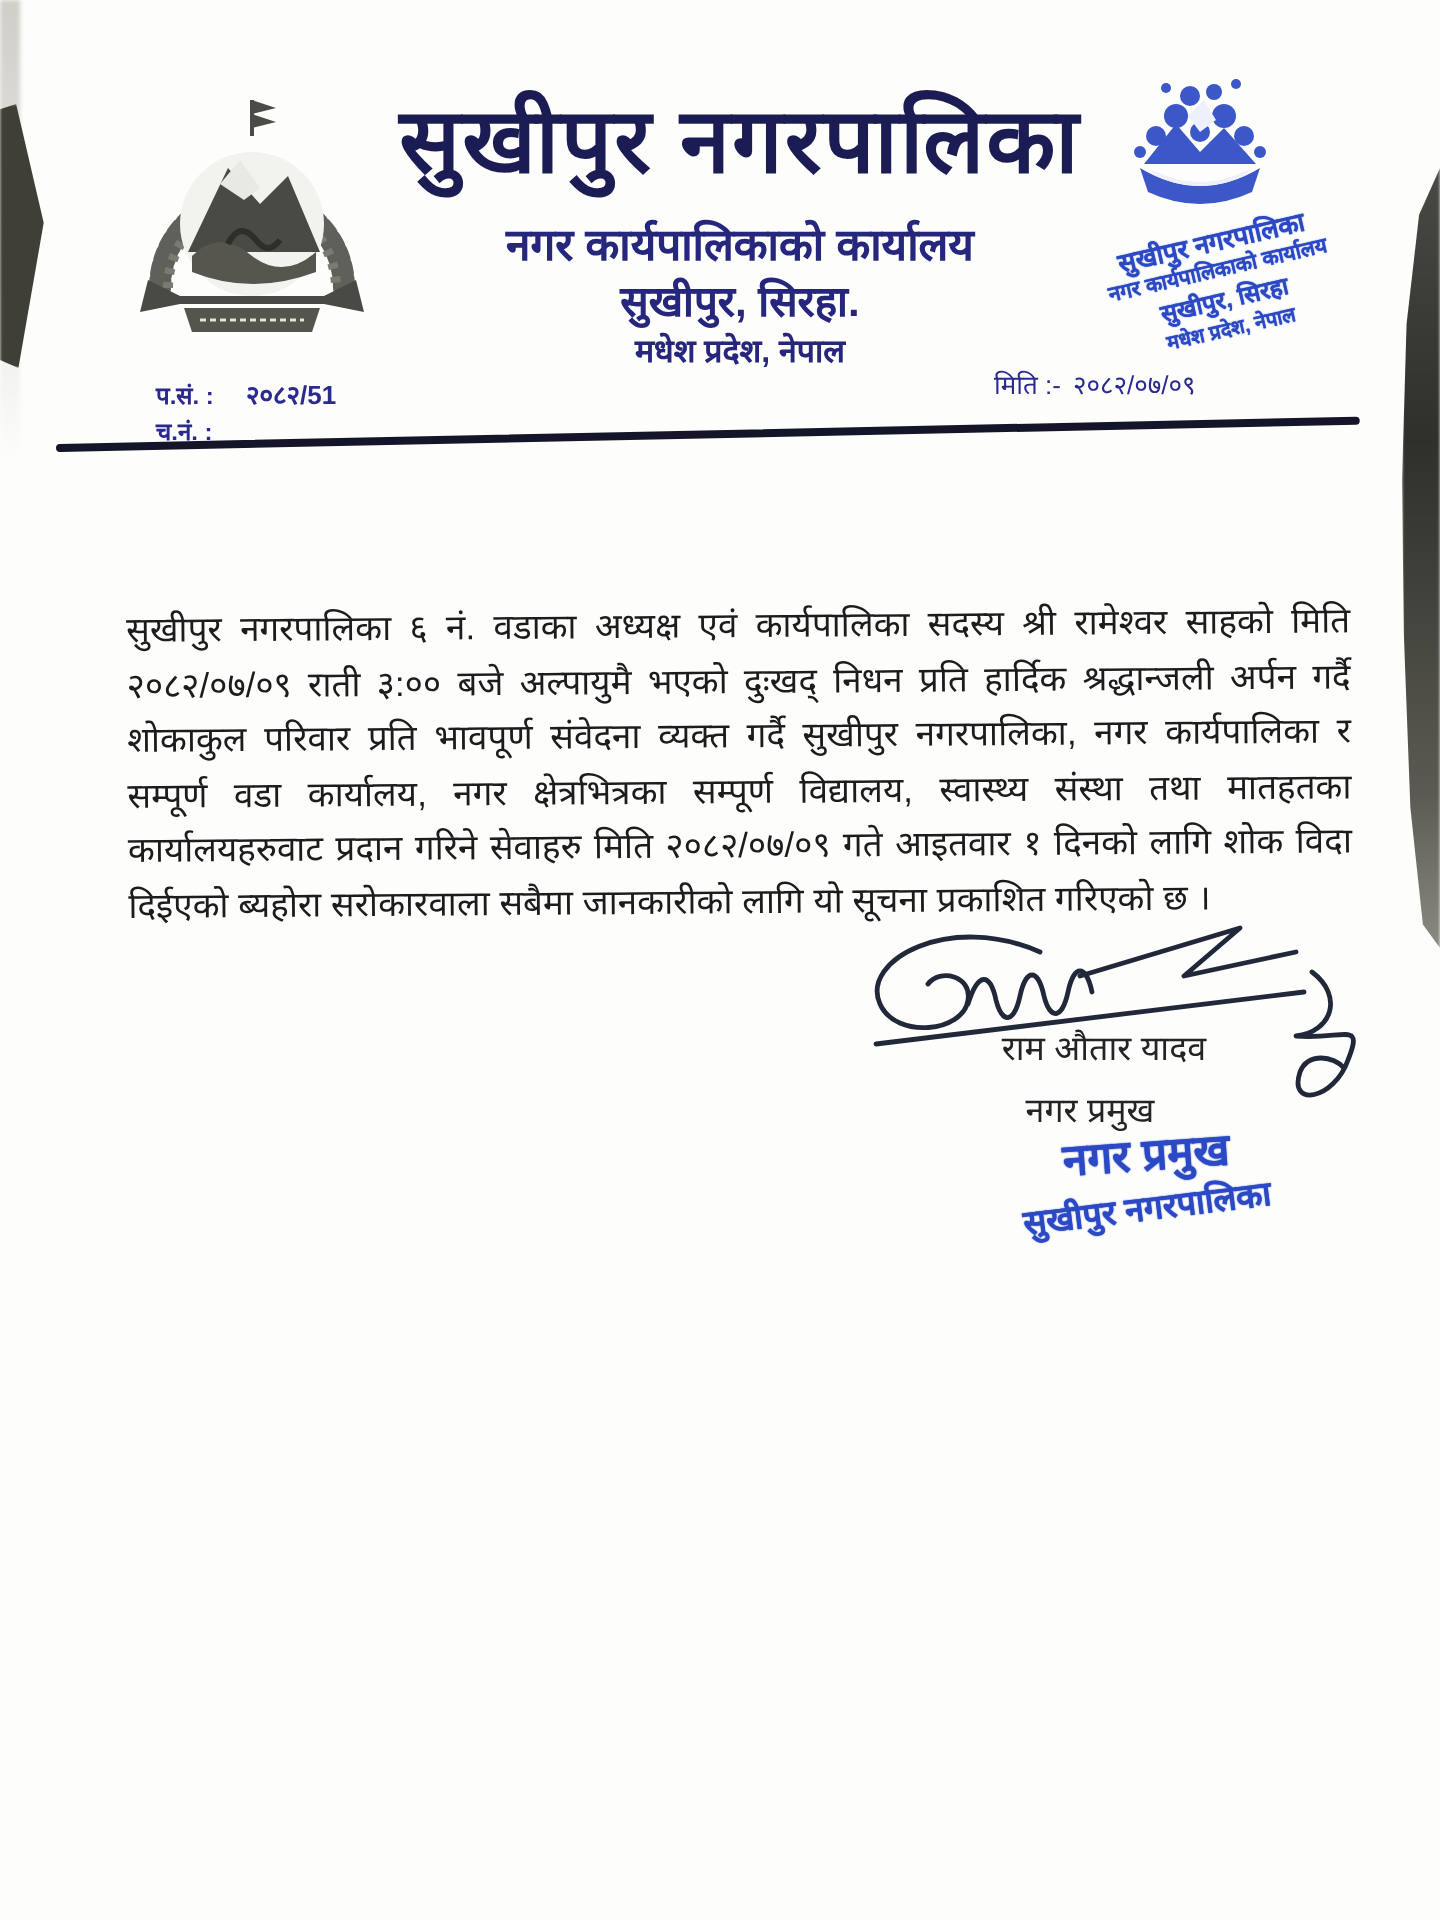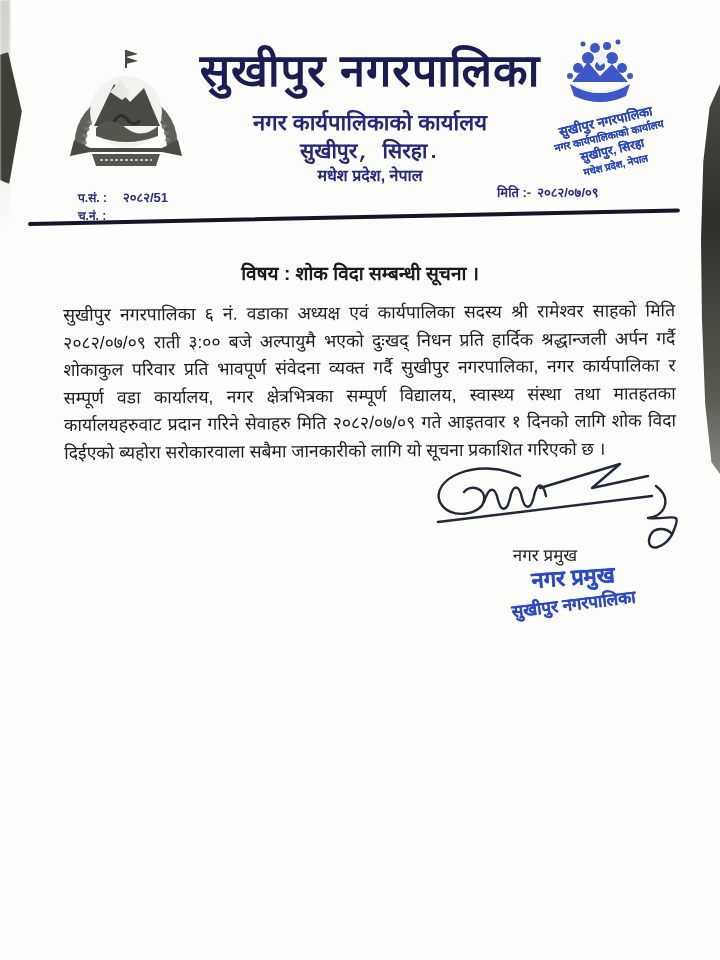--- a/index.html
+++ b/index.html
@@ -28,41 +28,41 @@
   }
   
   .emblem{position:absolute;left:50px;top:44px;width:152px;height:138px;}
   .hdr-title{
     position:absolute;left:168px;top:38px;width:404px;text-align:center;
     font-size:45px;font-weight:bold;color:#1c1c55;letter-spacing:1px;white-space:nowrap;
   }
   .hdr-sub1{position:absolute;left:170px;top:106px;width:400px;text-align:center;
     font-size:22px;font-weight:bold;color:#26267c;white-space:nowrap;}
   .hdr-sub2{position:absolute;left:170px;top:136px;width:400px;text-align:center;
-    font-size:21px;font-weight:bold;color:#26267c;white-space:nowrap;font-family:Liberation Mono, monospace;}
+    font-size:21px;font-weight:bold;color:#26267c;white-space:nowrap;}
   .hdr-sub3{position:absolute;left:170px;top:164px;width:400px;text-align:center;
     font-size:16px;font-weight:bold;color:#26267c;white-space:nowrap;}
   
   .round-stamp{position:absolute;left:524px;top:36px;width:160px;height:140px;color:#2b49c4;}
   .round-stamp .seal{position:absolute;left:26px;top:0;width:100px;height:78px;}
   .round-stamp .stamp-text{
     position:absolute;left:0;top:78px;width:160px;text-align:center;
     transform:rotate(-13deg);transform-origin:50% 0;
     line-height:15px;font-weight:bold;
     text-shadow:0 0 .6px #2b49c4;
   }
   .round-stamp .l1{font-size:13px;}
   .round-stamp .l2{font-size:10.5px;}
   .round-stamp .l3{font-size:12px;}
   .round-stamp .l4{font-size:10px;}
   
   .ref-row{position:absolute;left:78px;top:188px;font-size:12px;font-weight:bold;color:#2b2b8f;}
   .ref-row .val{margin-left:16px;font-size:13px;}
   .chalani-row{position:absolute;left:78px;top:207px;font-size:12px;font-weight:bold;color:#2b2b8f;text-align:right;}
-  .date-row{position:absolute;left:497px;top:183px;font-size:13px;font-weight:bold;color:#2b2b8f;}
+  .date-row{position:absolute;left:497px;top:183px;font-size:13px;font-weight:normal;color:#2b2b8f;}
   .date-row .val{margin-left:6px;}
   .rule{
     position:absolute;left:28px;top:222px;width:652px;height:3.5px;background:#15152a;
     transform:rotate(-1.2deg);transform-origin:0 50%;border-radius:2px;
   }
   
   .subject{
     position:absolute;left:0;top:260px;width:720px;text-align:center;
     font-size:19px;font-weight:bold;color:#1b1b1b;
   }
@@ -154,30 +154,30 @@
   </div>
   <div class="chalani-row">
     <span>च.नं. :</span>
   </div>
   <div class="date-row">
     <span>मिति :-</span><span class="val">२०८२/०७/०९</span>
   </div>
 
   <div class="rule"></div>
 
-  <div class="subject">विषय : शोक विदा सम्बन्धी सूचना ।</div>
   <p class="body-par">सुखीपुर नगरपालिका ६ नं. वडाका अध्यक्ष एवं कार्यपालिका सदस्य श्री रामेश्वर साहको मिति २०८२/०७/०९ राती ३:०० बजे अल्पायुमै भएको दुःखद् निधन प्रति हार्दिक श्रद्धान्जली अर्पन गर्दै शोकाकुल परिवार प्रति भावपूर्ण संवेदना व्यक्त गर्दै सुखीपुर नगरपालिका, नगर कार्यपालिका र सम्पूर्ण वडा कार्यालय, नगर क्षेत्रभित्रका सम्पूर्ण विद्यालय, स्वास्थ्य संस्था तथा मातहतका कार्यालयहरुवाट प्रदान गरिने सेवाहरु मिति २०८२/०७/०९ गते आइतवार १ दिनको लागि शोक विदा दिईएको ब्यहोरा सरोकारवाला सबैमा जानकारीको लागि यो सूचना प्रकाशित गरिएको छ ।</p>
 
   <svg class="sig-svg" viewBox="0 0 290 110">
     <g fill="none" stroke="#20283a" stroke-width="2.4" stroke-linecap="round" stroke-linejoin="round">
       <path d="M100 18 C 55 -2 10 22 20 44 C 28 62 62 58 64 42 C 66 30 50 26 44 34"></path>
       <path d="M64 44 c5 -16 11 -16 14 -2 c3 12 9 12 12 -2 c3 -14 9 -14 12 0 c3 12 9 12 12 -2 c3 -14 9 -14 12 0"></path>
       <path d="M120 30 L 200 6 L 172 30 L 228 18"></path>
       <path d="M18 64 L 232 38"></path>
       <path d="M236 28 C 252 40 246 58 228 60 C 252 62 262 52 254 72 C 247 92 224 96 230 78 C 234 68 247 70 252 76"></path>
     </g>
   </svg>
+  <div class="sig-name">राम औतार यादव</div>
   <div class="sig-desig">नगर प्रमुख</div>
 
   <div class="stamp-b1">नगर प्रमुख</div>
   <div class="stamp-b2">सुखीपुर नगरपालिका</div>
 
 </div>
 
 </body></html>

